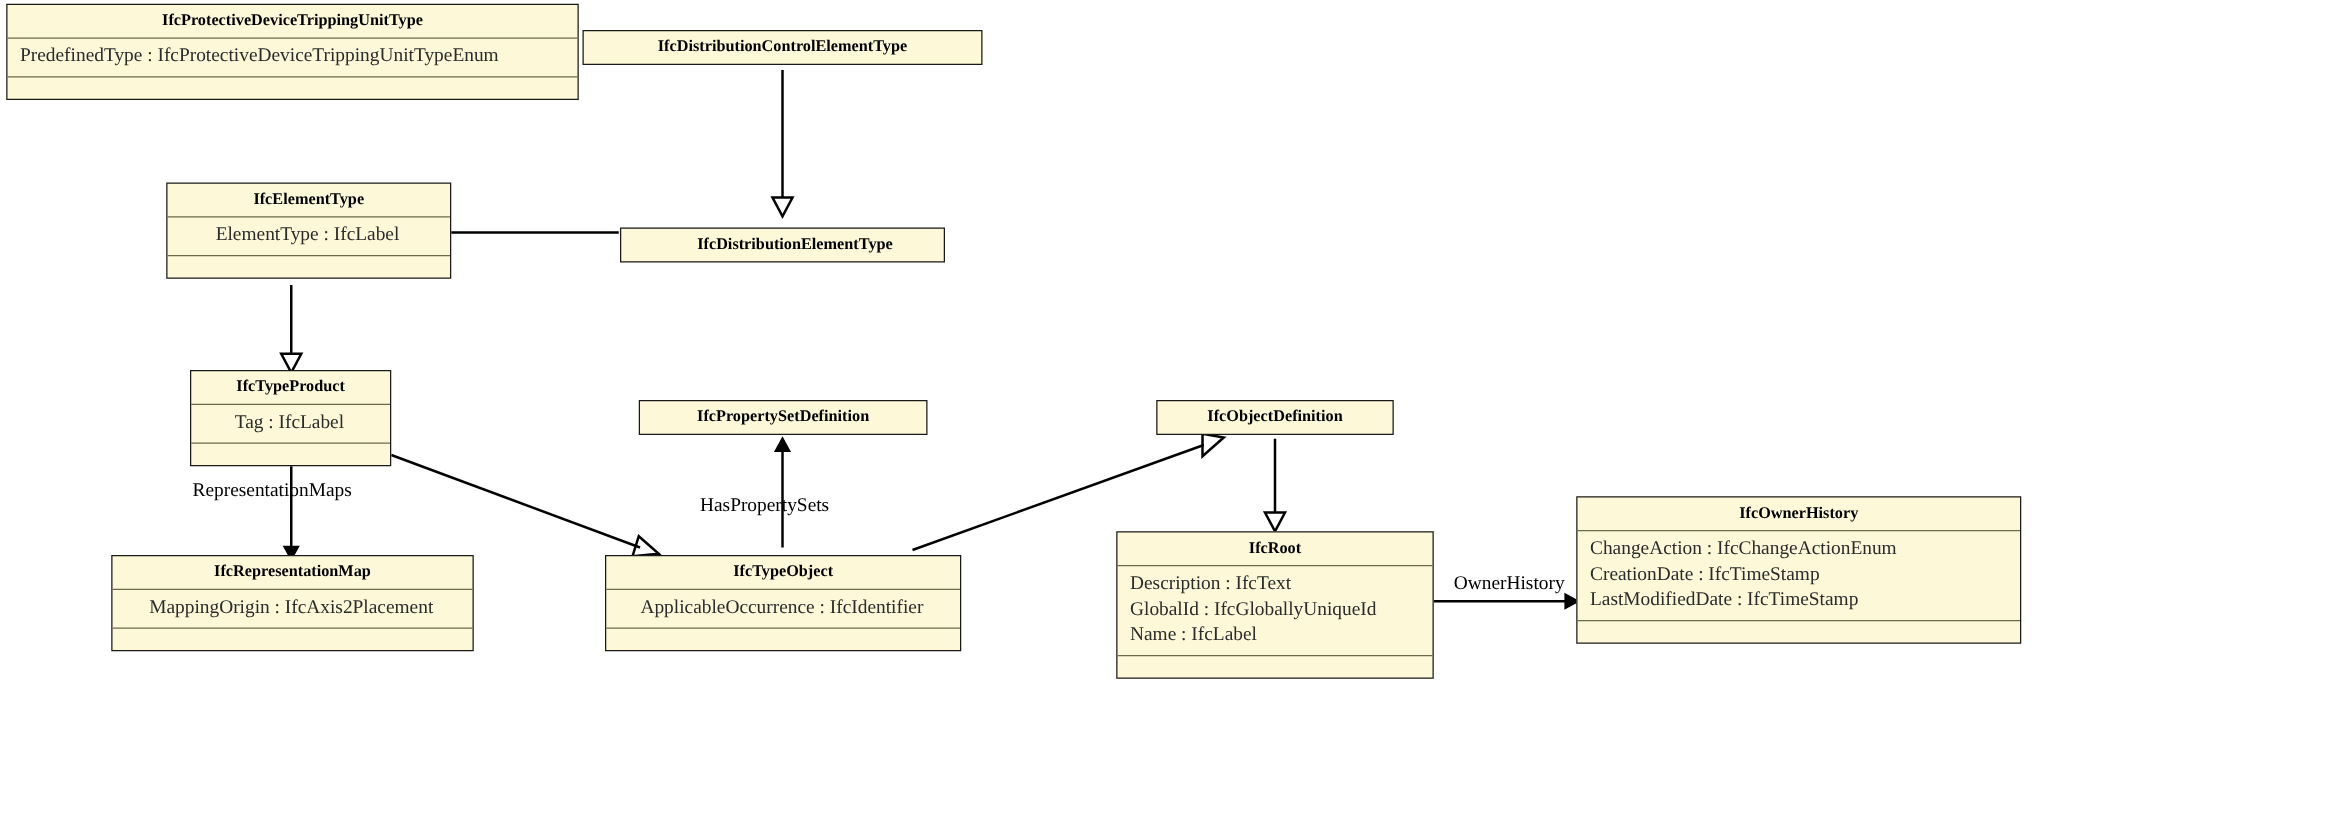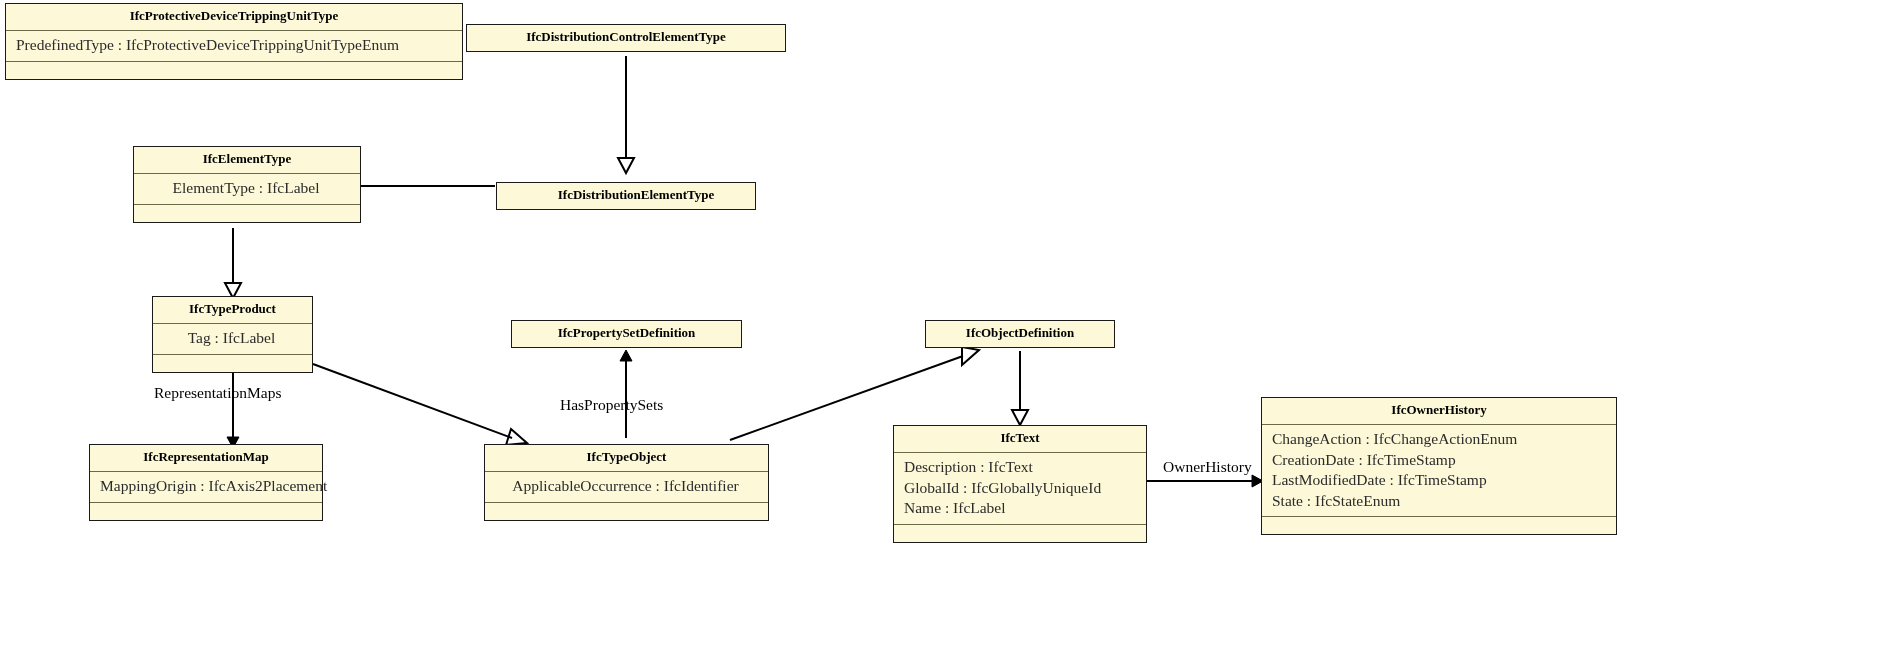--- a/index.html
+++ b/index.html
@@ -175,58 +175,57 @@
   </div>
 
   <div class="uml-box" style="left:511px; top:320px; width:231px;">
     <div class="uml-title">IfcPropertySetDefinition</div>
   </div>
 
   <div class="uml-box" style="left:925px; top:320px; width:190px;">
     <div class="uml-title">IfcObjectDefinition</div>
   </div>
 
-  <div class="uml-box" style="left:89px; top:444px; width:234px;">
+  <div class="uml-box" style="left:89px; top:444px; width:290px;">
     <div class="uml-title">IfcRepresentationMap</div>
     <div class="uml-sep"></div>
     <div class="uml-attrs centered">
       <div class="uml-attr">MappingOrigin : IfcAxis2Placement</div>
     </div>
     <div class="uml-sep"></div>
     <div class="uml-empty"></div>
   </div>
 
   <div class="uml-box" style="left:484px; top:444px; width:285px;">
     <div class="uml-title">IfcTypeObject</div>
     <div class="uml-sep"></div>
     <div class="uml-attrs centered">
       <div class="uml-attr">ApplicableOccurrence : IfcIdentifier</div>
     </div>
     <div class="uml-sep"></div>
     <div class="uml-empty"></div>
   </div>
 
   <div class="uml-box" style="left:893px; top:425px; width:254px;">
-    <div class="uml-title">IfcText</div>
+    <div class="uml-title">IfcRoot</div>
     <div class="uml-sep"></div>
     <div class="uml-attrs">
       <div class="uml-attr">Description : IfcText</div>
       <div class="uml-attr">GlobalId : IfcGloballyUniqueId</div>
       <div class="uml-attr">Name : IfcLabel</div>
     </div>
     <div class="uml-sep"></div>
     <div class="uml-empty"></div>
   </div>
 
   <div class="uml-box" style="left:1261px; top:397px; width:356px;">
     <div class="uml-title">IfcOwnerHistory</div>
     <div class="uml-sep"></div>
     <div class="uml-attrs">
       <div class="uml-attr">ChangeAction : IfcChangeActionEnum</div>
       <div class="uml-attr">CreationDate : IfcTimeStamp</div>
       <div class="uml-attr">LastModifiedDate : IfcTimeStamp</div>
-      <div class="uml-attr">State : IfcStateEnum</div>
     </div>
     <div class="uml-sep"></div>
     <div class="uml-empty"></div>
   </div>
 
 </div>
 
 </body></html>

